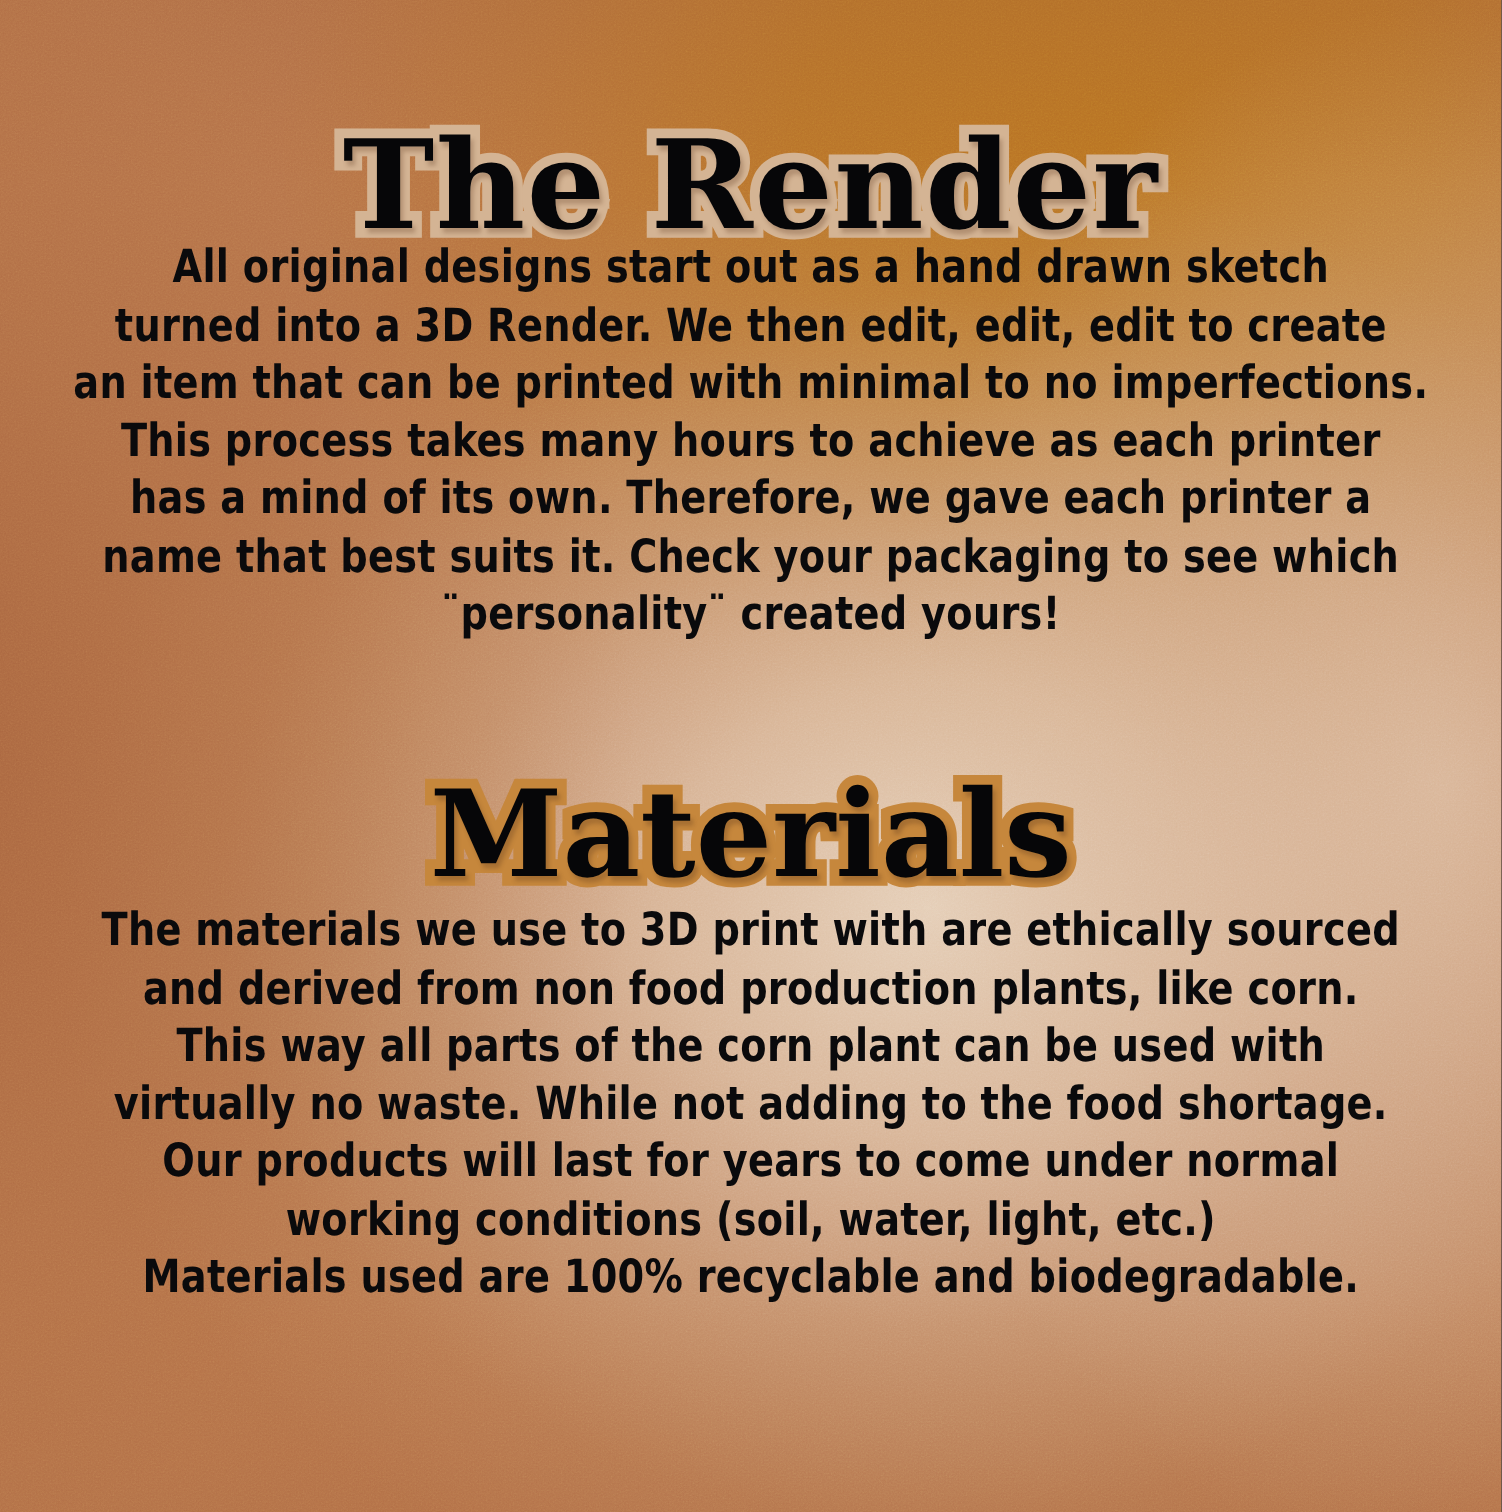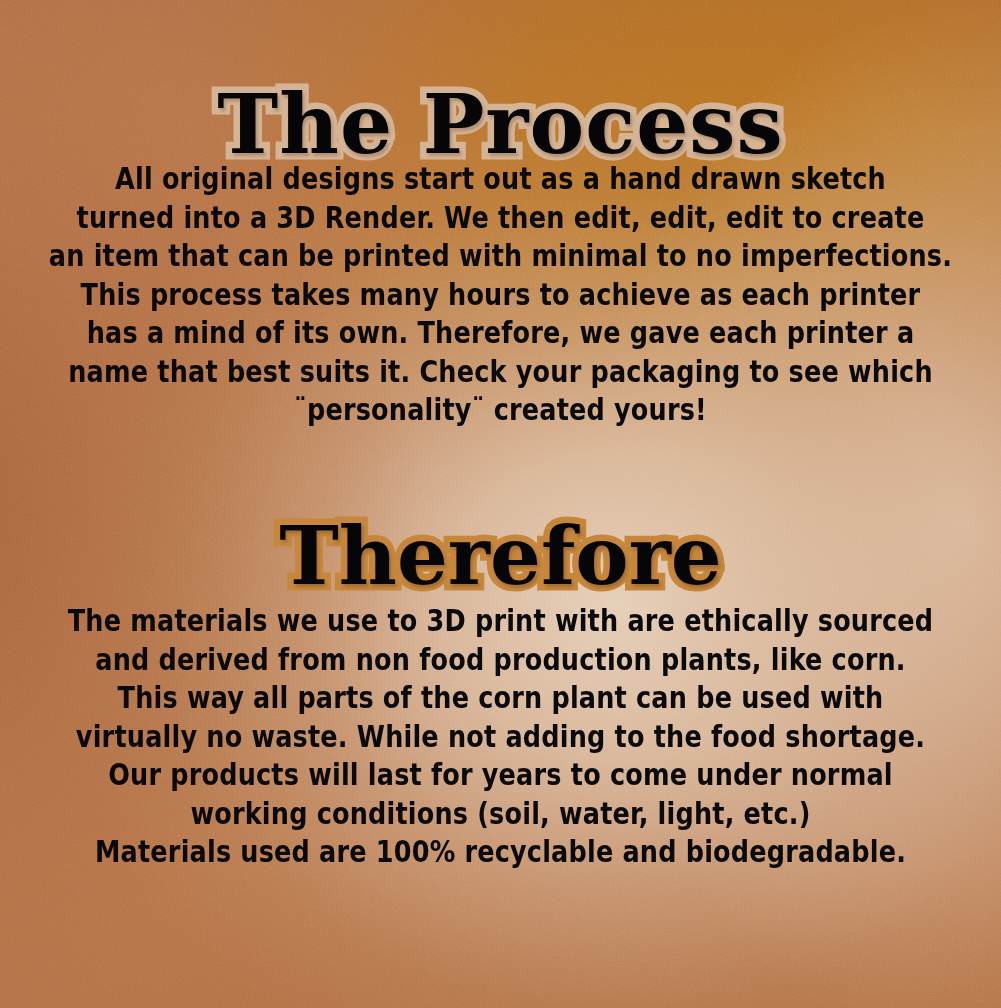--- a/index.html
+++ b/index.html
@@ -162,33 +162,33 @@
   <svg class="bg-layer bg-grain" width="1001" height="1008" xmlns="http://www.w3.org/2000/svg">
     <filter id="grainFilter">
       <feTurbulence type="fractalNoise" baseFrequency="0.9" numOctaves="3" stitchTiles="stitch"></feTurbulence>
       <feColorMatrix type="saturate" values="0"></feColorMatrix>
     </filter>
     <rect width="100%" height="100%" filter="url(#grainFilter)" opacity="0.42"></rect>
   </svg>
 
   <div class="content">
 
-    <h1 class="heading" id="title-process">The Process</h1>
+    <h1 class="heading" id="title-process">The Render</h1>
 
     <div class="body-block" id="body-process">
       <span class="line">All original designs start out as a hand drawn sketch</span>
       <span class="line">turned into a  3D Render.  We then edit, edit, edit to create</span>
       <span class="line">an item that can be printed with minimal to no imperfections.</span>
       <span class="line">This process takes many hours to achieve as each printer</span>
       <span class="line">has a mind of its own. Therefore, we gave each printer a</span>
       <span class="line">name that best suits it. Check your packaging to see which</span>
       <span class="line">¨personality¨ created yours!</span>
     </div>
 
-    <h1 class="heading" id="title-materials">Therefore</h1>
+    <h1 class="heading" id="title-materials">Materials</h1>
 
     <div class="body-block" id="body-materials">
       <span class="line">The materials we use to 3D print with are ethically sourced</span>
       <span class="line">and derived from non food production plants, like corn.</span>
       <span class="line">This way all parts of the corn plant can be used with</span>
       <span class="line">virtually no waste. While not adding to the food shortage.</span>
       <span class="line">Our products will last for years to come under normal</span>
       <span class="line">working conditions (soil, water, light, etc.)</span>
       <span class="line">Materials used are 100% recyclable and biodegradable.</span>
     </div>

